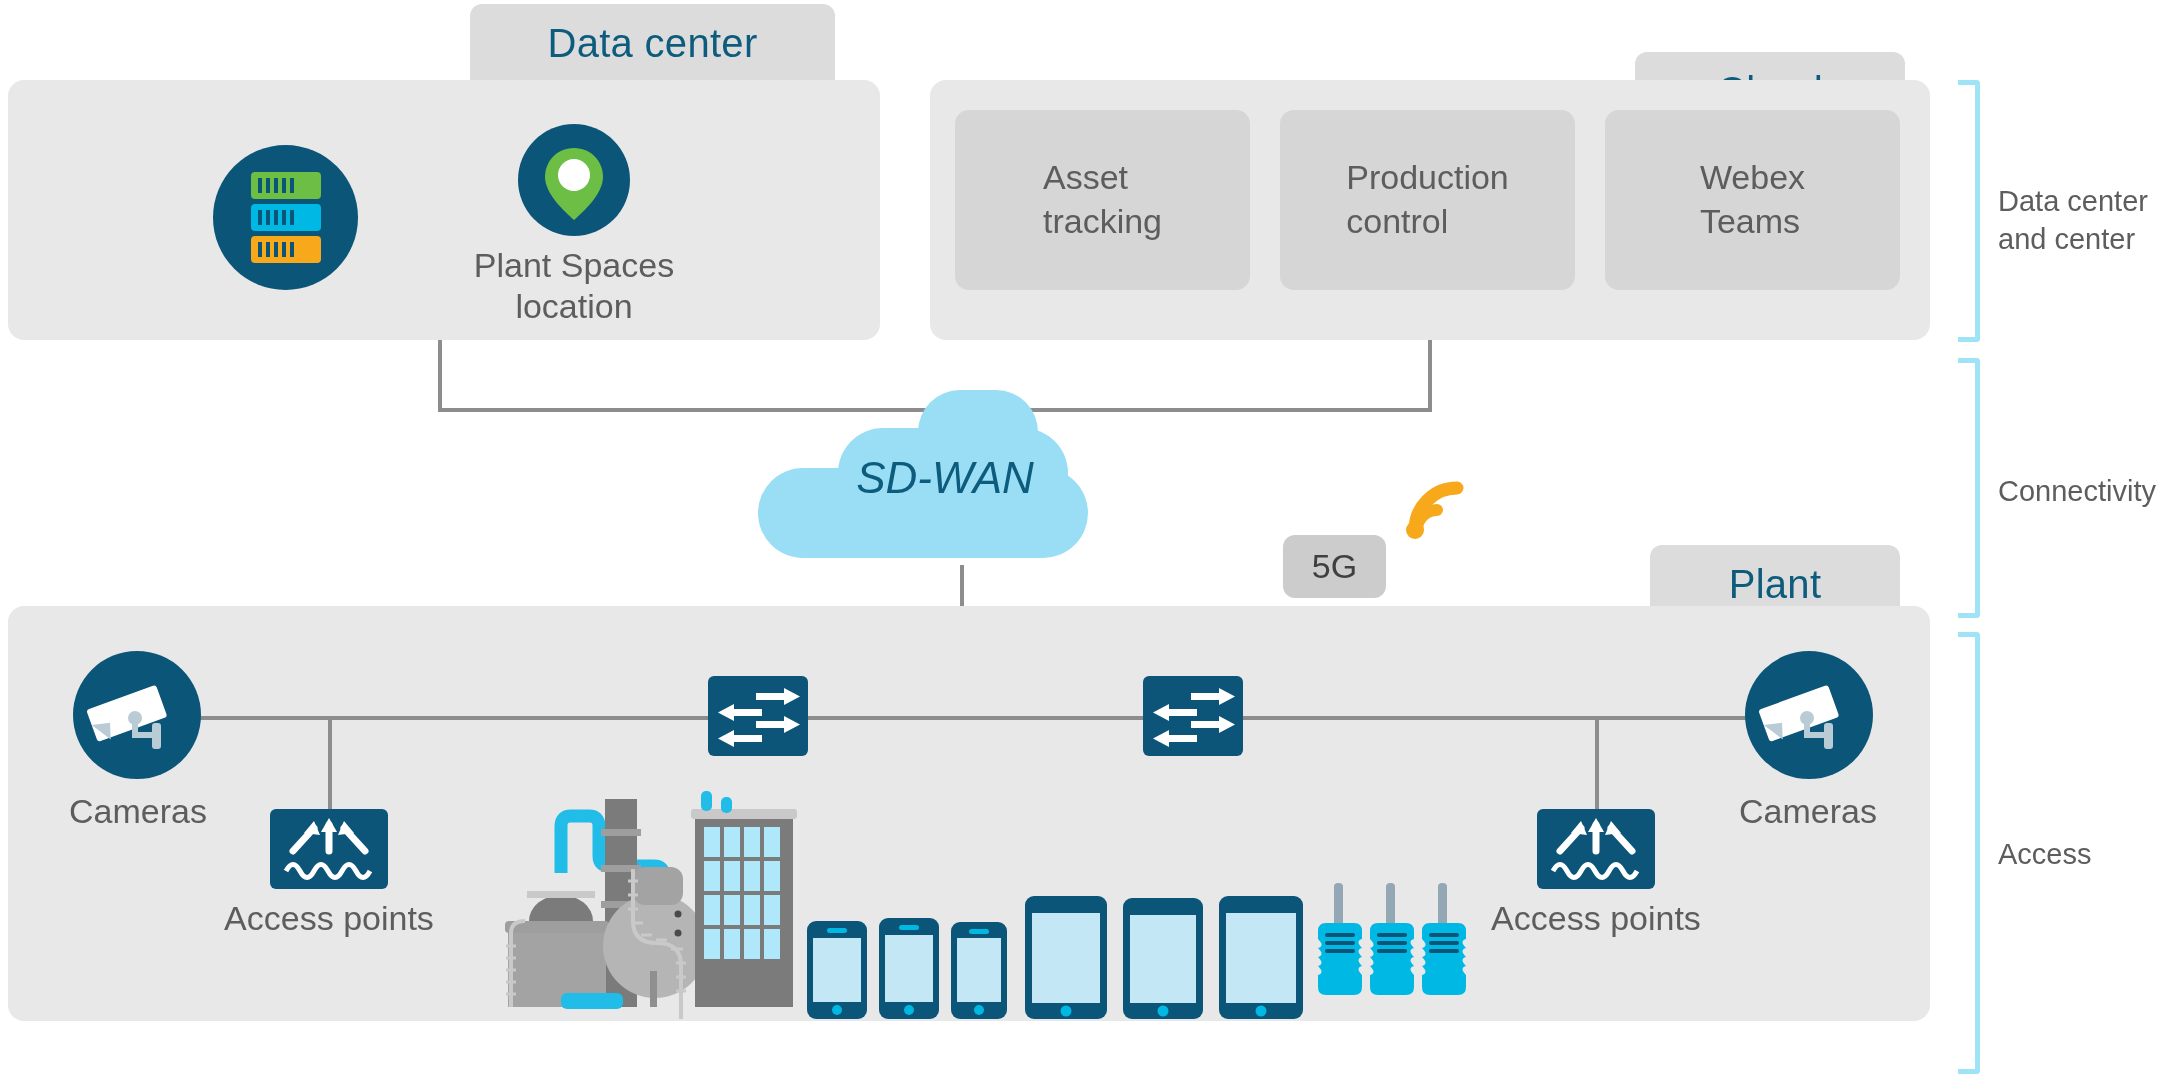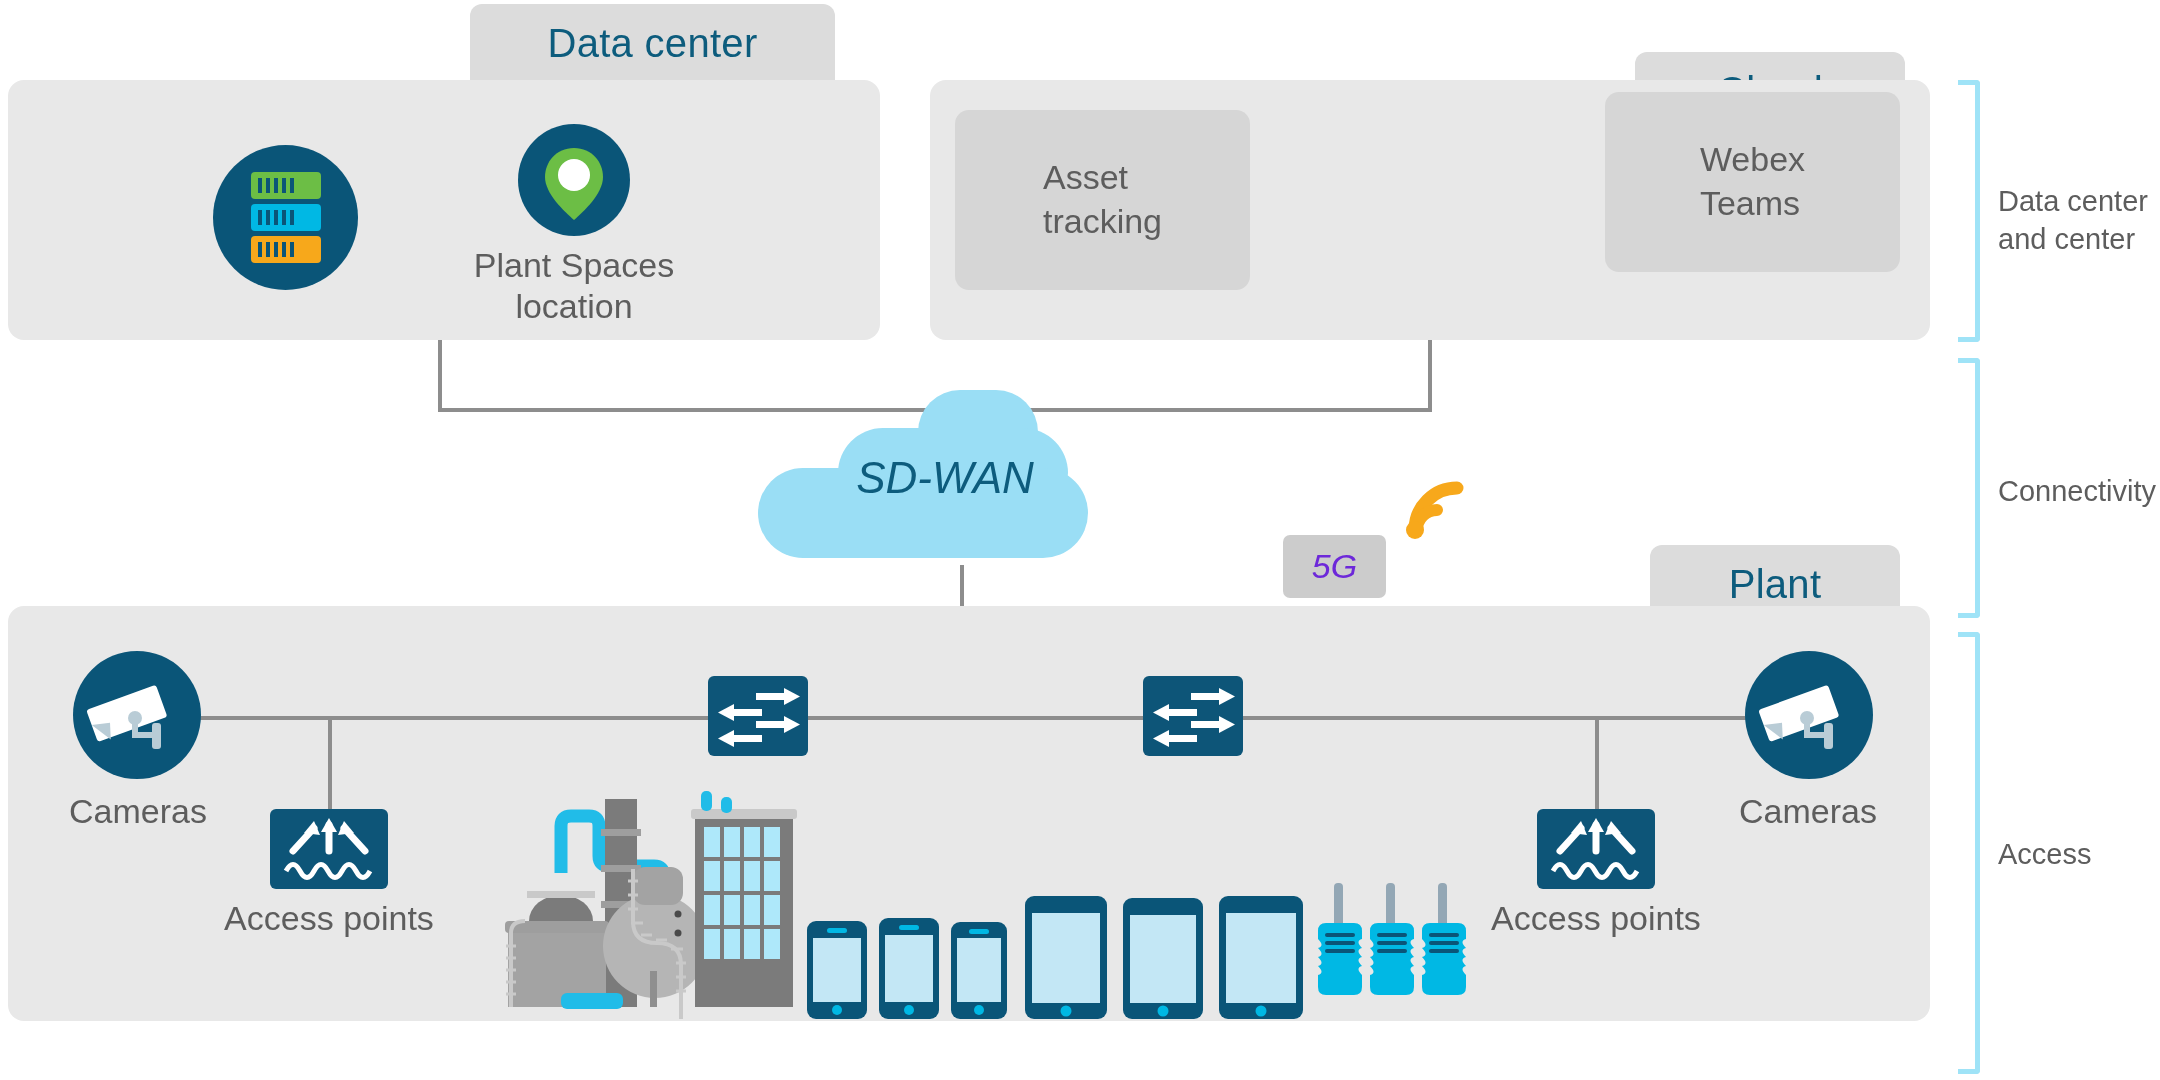--- a/index.html
+++ b/index.html
@@ -84,25 +84,24 @@
     color: #0d5c7d;
     font-size: 44px;
     text-align: center;
     width: 100%;
   }
 
   
   .badge5g {
     position: absolute;
     background: #cccccc;
-    border-radius: 7px;
+    border-radius: 12px;
     display: flex; align-items: center; justify-content: center;
-    color: #6d28d9;
+    color: #404040;
     font-size: 34px;
-    font-style: italic;
   }
   svg { display: block; overflow: visible; }
 </style>
 </head>
 <body>
 
 <div id="stage">
 
   <div class="tab" style="left:470px; top:4px; width:365px; height:78px;">
     <span>Data center</span>
@@ -158,21 +157,27 @@
     </div>
   </div>
 
   <div class="panel" style="left:930px; top:80px; width:1000px; height:260px;">
     <div class="appbox" style="left:25px; top:30px; width:295px; height:180px;">
       <div>
         <span>Asset</span><br>
         <span>tracking</span>
       </div>
     </div>
-    <div class="appbox" style="left:675px; top:12px; width:295px; height:180px;">
+    <div class="appbox" style="left:350px; top:30px; width:295px; height:180px;">
+      <div>
+        <span>Production</span><br>
+        <span>control</span>
+      </div>
+    </div>
+    <div class="appbox" style="left:675px; top:30px; width:295px; height:180px;">
       <div>
         <span>Webex</span><br>
         <span>Teams</span>
       </div>
     </div>
   </div>
 
   <div class="vline" style="left:438px; top:340px; height:72px;"></div>
   <div class="vline" style="left:1428px; top:340px; height:72px;"></div>
   <div class="hline" style="left:438px; top:408px; width:994px;"></div>

